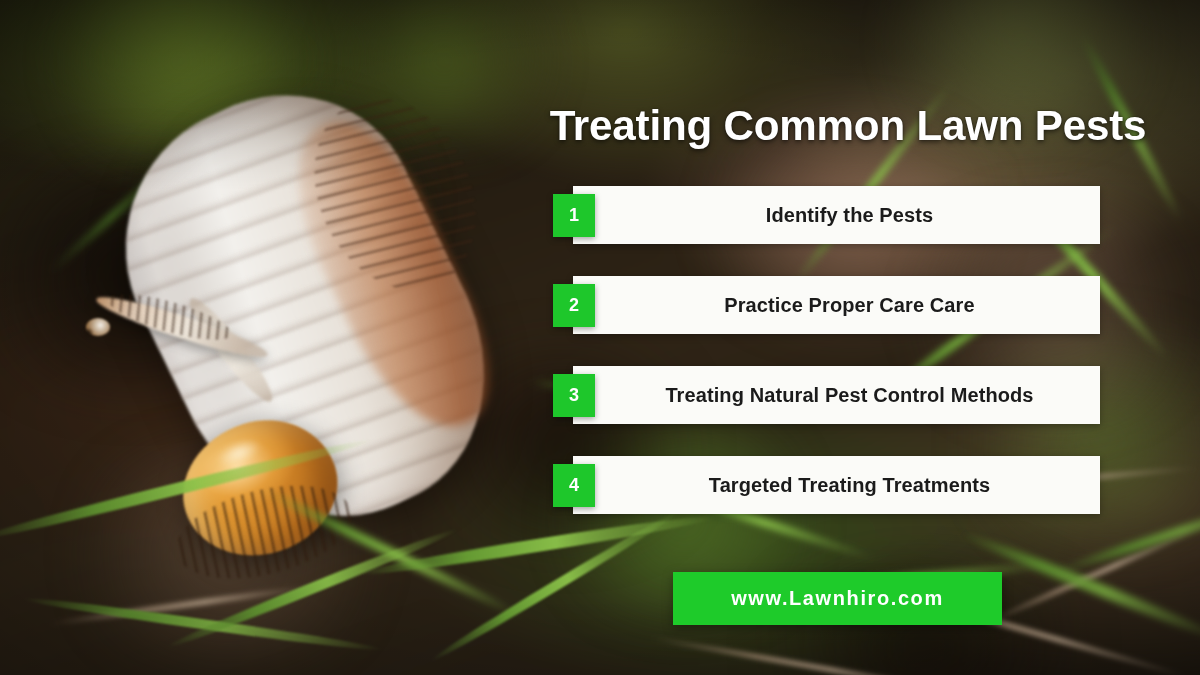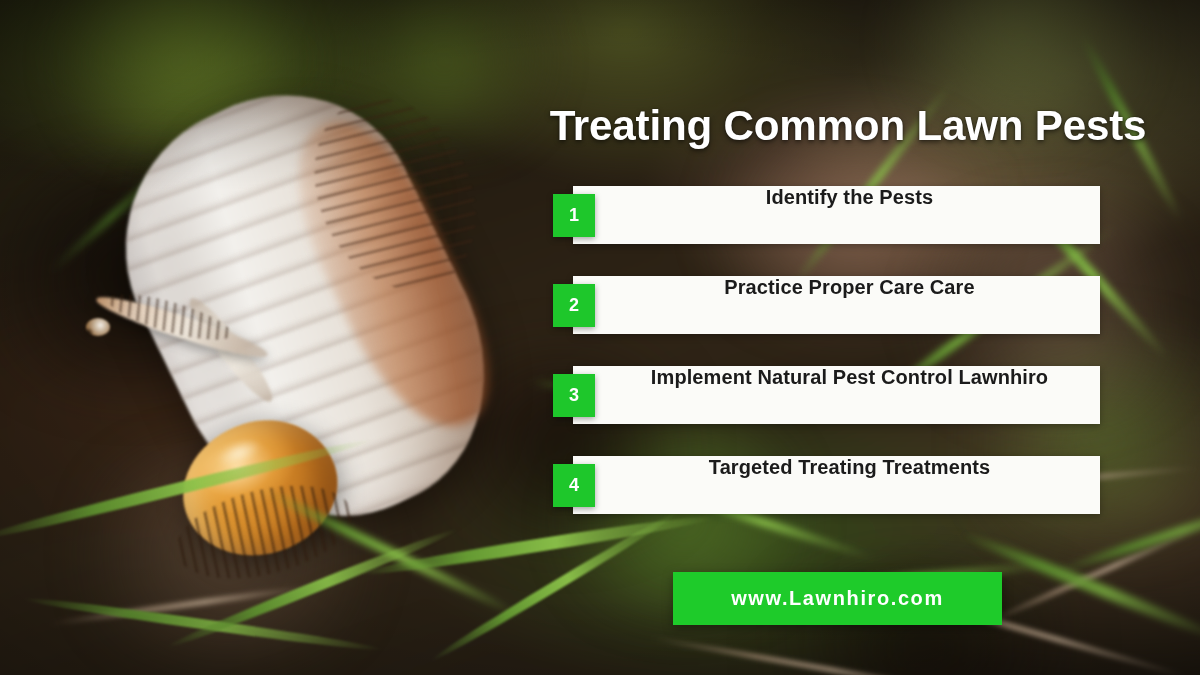--- a/index.html
+++ b/index.html
@@ -420,20 +420,21 @@
 
   .step-bar {
     position: absolute;
     left: 20px;
     top: 0;
     right: 0;
     height: 58px;
     background: #fbfbf8;
     box-shadow: 0 2px 7px rgba(0,0,0,0.30);
     display: flex;
+    align-items: center;
     justify-content: center;
   }
 
   .step-label {
     font-size: 20px;
     font-weight: 700;
     color: #1b1b1b;
     letter-spacing: 0.1px;
     font-family: "Liberation Sans", sans-serif;
     padding-left: 26px;
@@ -562,21 +563,21 @@
 
       <div class="step">
         <div class="step-bar">
           <span class="step-label">Practice Proper Care Care</span>
         </div>
         <div class="step-badge">2</div>
       </div>
 
       <div class="step">
         <div class="step-bar">
-          <span class="step-label">Implement Natural Pest Control Lawnhiro</span>
+          <span class="step-label">Treating Natural Pest Control Methods</span>
         </div>
         <div class="step-badge">3</div>
       </div>
 
       <div class="step">
         <div class="step-bar">
           <span class="step-label">Targeted Treating Treatments</span>
         </div>
         <div class="step-badge">4</div>
       </div>

